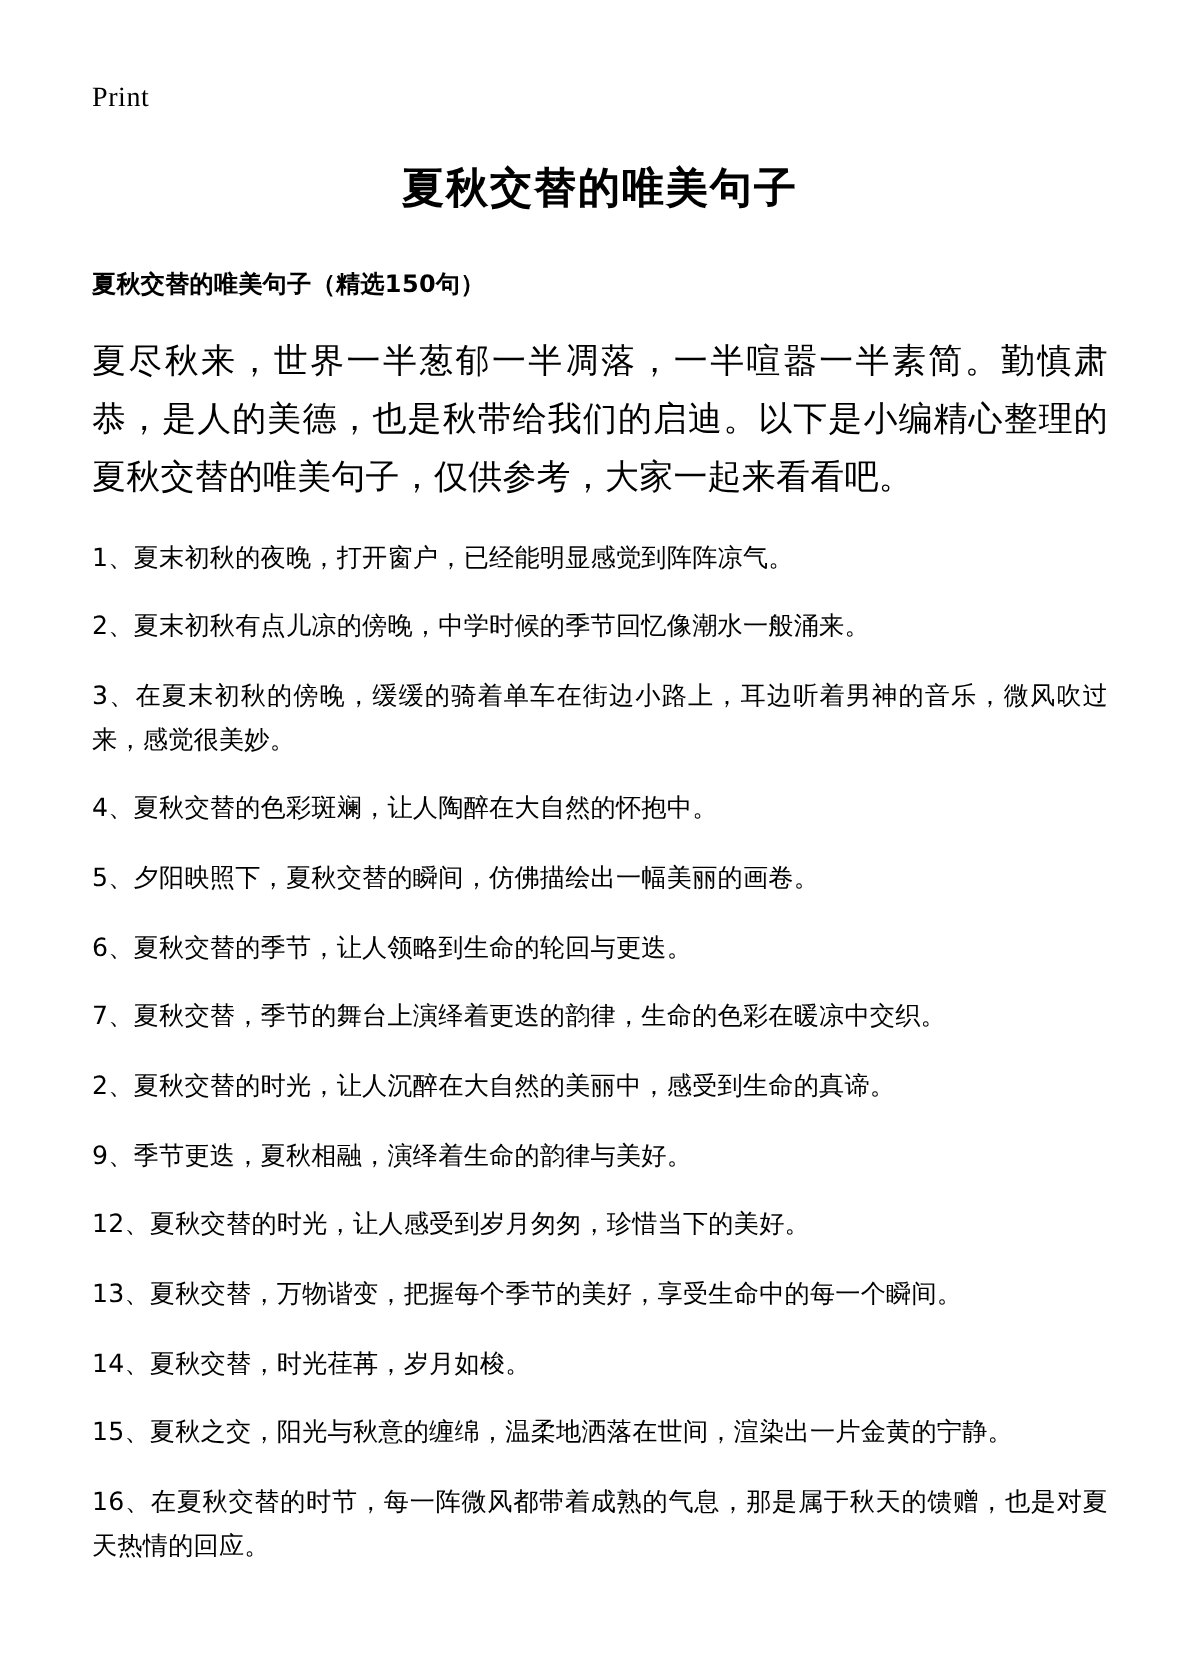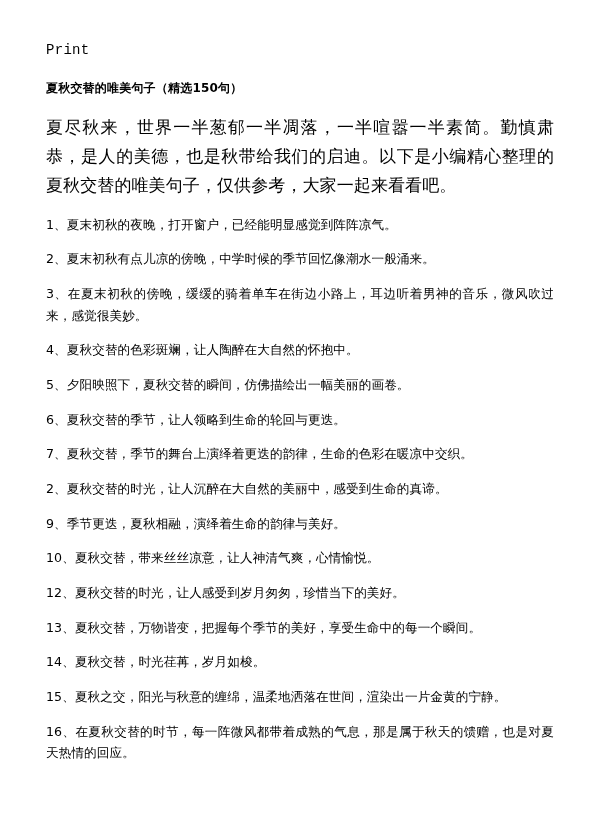--- a/index.html
+++ b/index.html
@@ -15,21 +15,21 @@
     overflow: hidden;
   }
   .page {
     position: relative;
     width: 600px;
     height: 828px;
     box-sizing: border-box;
     padding: 42px 46px 0 46px;
   }
   .print-label {
-    font-family: Liberation Mono, monospace;
+    font-family: Liberation Serif, serif;
     font-size: 14px;
     letter-spacing: 0.3px;
     color: #000;
     margin: 0 0 22px 0;
   }
   .doc-title {
     text-align: center;
     font-family: "DejaVu Sans", "Liberation Sans", sans-serif;
     font-size: 21px;
     font-weight: bold;
@@ -61,34 +61,34 @@
     letter-spacing: 0.1px;
   }
 </style>
 </head>
 <body>
 
 <div class="page">
 
   <div class="print-label">Print</div>
 
+  <h1 class="doc-title">夏秋交替的唯美句子</h1>
 
   <div class="subtitle">夏秋交替的唯美句子（精选150句）</div>
 
   <p class="para">夏尽秋来，世界一半葱郁一半凋落，一半喧嚣一半素简。勤慎肃恭，是人的美德，也是秋带给我们的启迪。以下是小编精心整理的夏秋交替的唯美句子，仅供参考，大家一起来看看吧。</p>
 
   <p class="item">1、夏末初秋的夜晚，打开窗户，已经能明显感觉到阵阵凉气。</p>
   <p class="item">2、夏末初秋有点儿凉的傍晚，中学时候的季节回忆像潮水一般涌来。</p>
   <p class="item">3、在夏末初秋的傍晚，缓缓的骑着单车在街边小路上，耳边听着男神的音乐，微风吹过来，感觉很美妙。</p>
   <p class="item">4、夏秋交替的色彩斑斓，让人陶醉在大自然的怀抱中。</p>
   <p class="item">5、夕阳映照下，夏秋交替的瞬间，仿佛描绘出一幅美丽的画卷。</p>
   <p class="item">6、夏秋交替的季节，让人领略到生命的轮回与更迭。</p>
   <p class="item">7、夏秋交替，季节的舞台上演绎着更迭的韵律，生命的色彩在暖凉中交织。</p>
   <p class="item">2、夏秋交替的时光，让人沉醉在大自然的美丽中，感受到生命的真谛。</p>
   <p class="item">9、季节更迭，夏秋相融，演绎着生命的韵律与美好。</p>
-  <p class="item">10、夏秋交替，带来丝丝凉意，让人神清气爽，心情愉悦。</p>
   <p class="item">12、夏秋交替的时光，让人感受到岁月匆匆，珍惜当下的美好。</p>
   <p class="item">13、夏秋交替，万物谐变，把握每个季节的美好，享受生命中的每一个瞬间。</p>
   <p class="item">14、夏秋交替，时光荏苒，岁月如梭。</p>
   <p class="item">15、夏秋之交，阳光与秋意的缠绵，温柔地洒落在世间，渲染出一片金黄的宁静。</p>
   <p class="item">16、在夏秋交替的时节，每一阵微风都带着成熟的气息，那是属于秋天的馈赠，也是对夏天热情的回应。</p>
 
 </div>
 
 </body></html>

